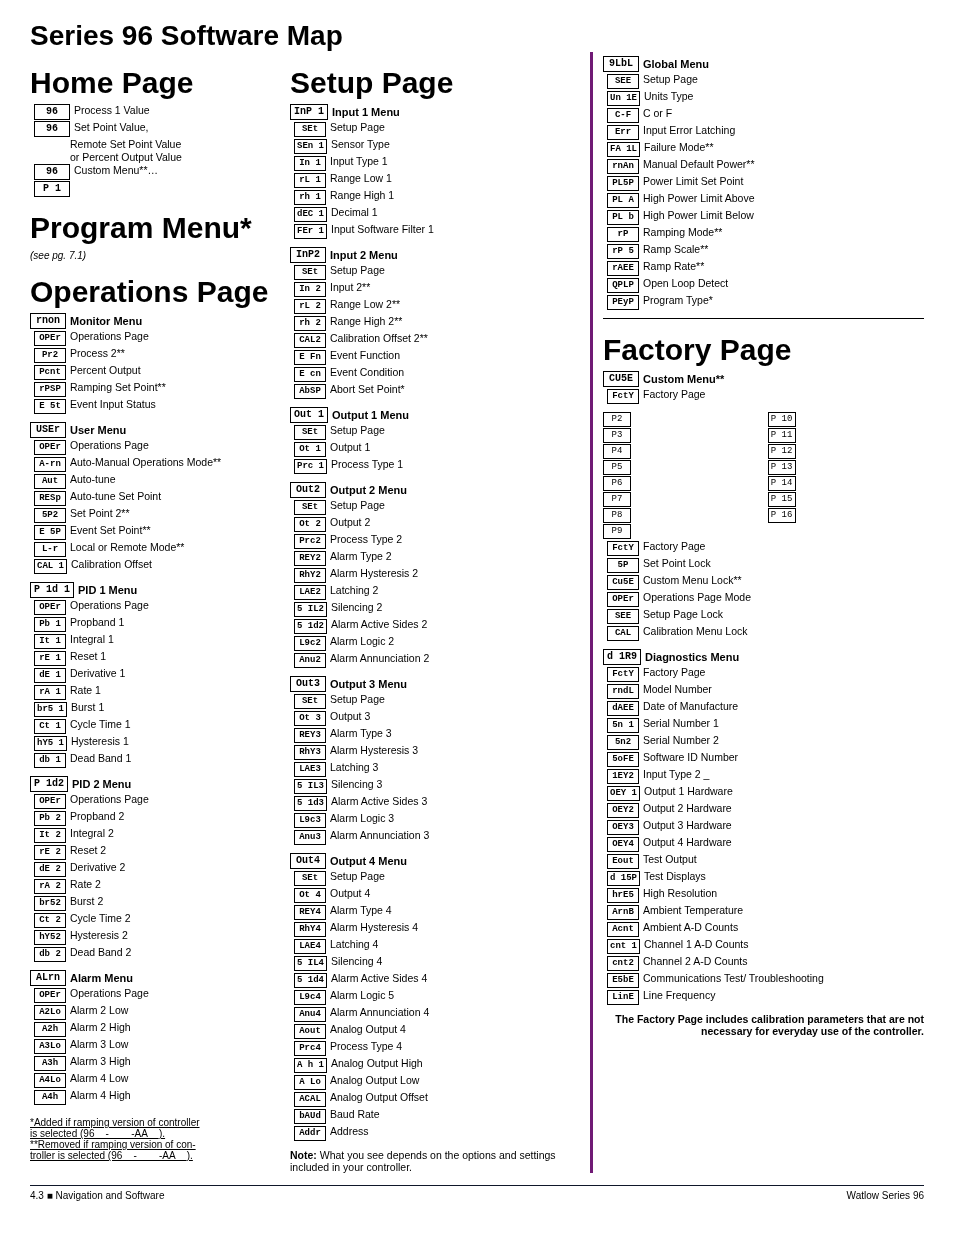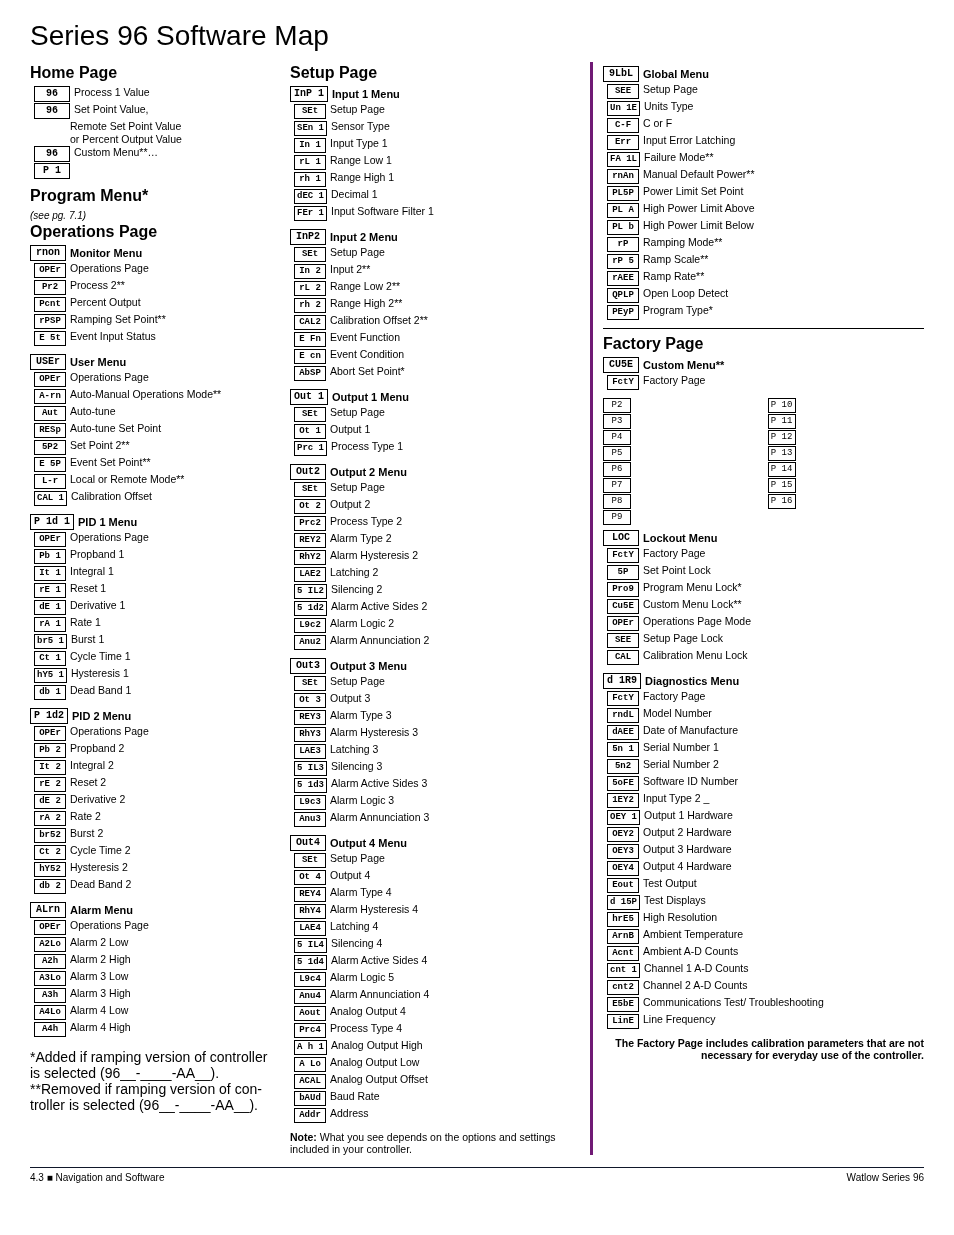--- a/index.html
+++ b/index.html
@@ -9,22 +9,21 @@
       background: #fff;
       color: #000;
       width: 954px;
       min-height: 1235px;
       padding: 20px 30px;
     }
 
     h1.main-title {
       font-family: Arial Black, Arial, sans-serif;
       font-size: 28px;
-      font-weight: 400;
-      margin-bottom: 10px;
+      font-weight: 700;
     }
 
     .page-layout {
       display: flex;
       gap: 0;
       width: 100%;
     }
 
     .col-left {
       width: 260px;
@@ -37,24 +36,24 @@
       padding-right: 10px;
     }
     .col-right {
       flex: 1;
       padding-left: 10px;
       border-left: 3px solid #701a75;
     }
 
     h2.section-title {
       font-family: Arial, Helvetica, sans-serif;
-      font-size: 16px;
+      font-size: 30px;
       font-weight: 700;
       margin-bottom: 4px;
-      margin-top: 2px;
+      margin-top: 14px;
     }
 
     .menu-block {
       margin-bottom: 8px;
     }
 
     .menu-header {
       display: flex;
       align-items: center;
       margin-bottom: 1px;
@@ -115,22 +114,23 @@
       font-size: 10.5px;
     }
 
     .note-text {
       font-size: 10px;
       font-style: italic;
       margin-top: 4px;
     }
 
     .footnote {
-      font-size: 14px;
+      font-size: 10px;
       margin-top: 12px;
+      text-decoration: underline;
     }
 
     .note-box {
       border: none;
       font-size: 10.5px;
       margin-top: 8px;
     }
 
     .note-box .note-title {
       font-weight: bold;
@@ -813,35 +813,27 @@
       <div class="p-item">
           <span class="p-box">P 16</span>
         </div>
       <div class="p-item">
           <span class="p-box">P9</span>
         </div>
       <div class="p-item"></div>
     </div>
 
     <div class="menu-block">
-      <div class="menu-header">
-        <span class="lcd-box">LOC</span>
-        <span class="menu-label">Lockout Menu</span>
-      </div>
       <div class="menu-item">
           <span class="item-lcd">FctY</span>
           <span class="item-text">Factory Page</span>
         </div>
       <div class="menu-item">
           <span class="item-lcd">5P</span>
           <span class="item-text">Set Point Lock</span>
-        </div>
-      <div class="menu-item">
-          <span class="item-lcd">Pro9</span>
-          <span class="item-text">Program Menu Lock*</span>
         </div>
       <div class="menu-item">
           <span class="item-lcd">Cu5E</span>
           <span class="item-text">Custom Menu Lock**</span>
         </div>
       <div class="menu-item">
           <span class="item-lcd">OPEr</span>
           <span class="item-text">Operations Page Mode</span>
         </div>
       <div class="menu-item">

